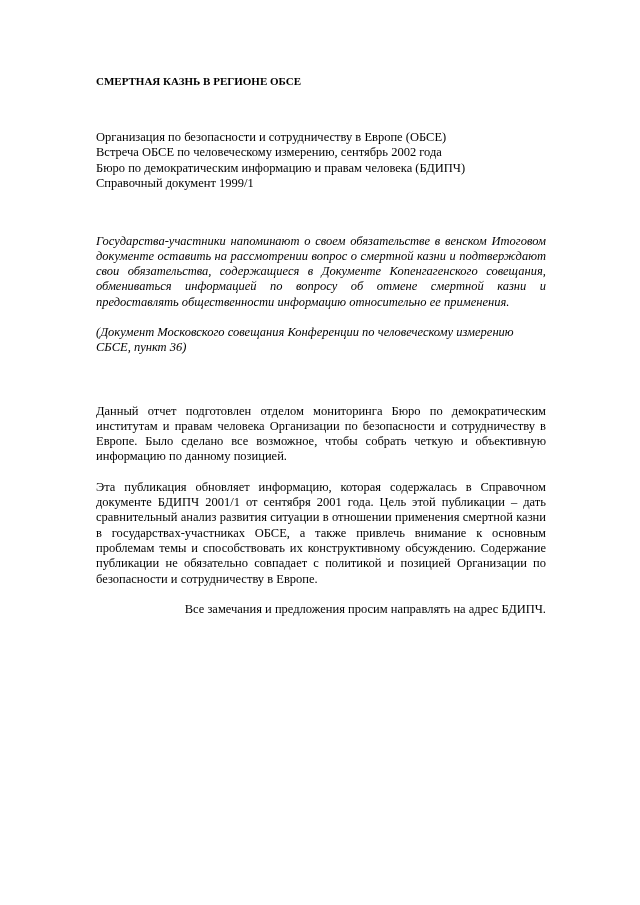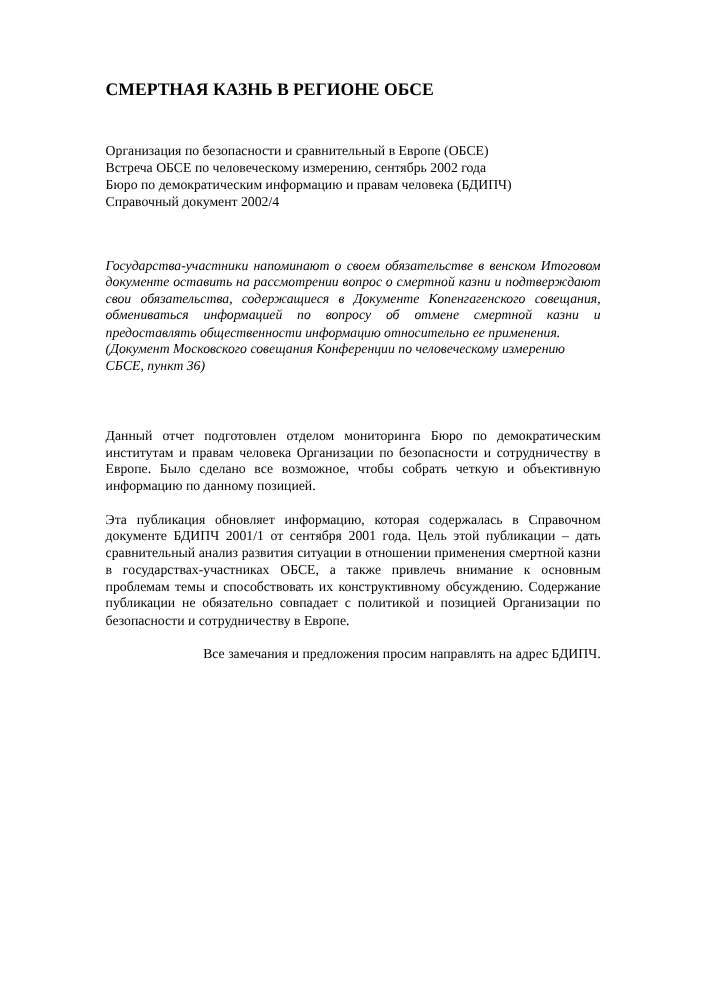--- a/index.html
+++ b/index.html
@@ -18,36 +18,37 @@
     overflow: hidden;
   }
   .content {
     position: absolute;
     top: 74px;
     left: 96px;
     width: 450px;
   }
   .doc-title {
     font-weight: bold;
-    font-size: 16px;
+    font-size: 11px;
     line-height: 15.5px;
   }
   .header-block {
     margin-top: 40px;
     font-size: 12.5px;
     line-height: 15.5px;
   }
   .quote-block {
     margin-top: 42px;
     font-style: italic;
     font-size: 12.5px;
     line-height: 15.3px;
     text-align: justify;
   }
   .quote-source {
+    margin-top: 15px;
     font-style: italic;
     font-size: 12.5px;
     line-height: 15.3px;
     text-align: left;
   }
   .body-para-1 {
     margin-top: 48px;
     font-size: 12.5px;
     line-height: 15.3px;
     text-align: justify;
@@ -69,24 +70,24 @@
 <body>
 
 <div class="page">
   <div class="content">
 
     <div class="doc-title">
       <div>СМЕРТНАЯ КАЗНЬ В РЕГИОНЕ ОБСЕ</div>
     </div>
 
     <div class="header-block">
-      <div>Организация по безопасности и сравнительный в Европе (ОБСЕ)</div>
+      <div>Организация по безопасности и сотрудничеству в Европе (ОБСЕ)</div>
       <div>Встреча ОБСЕ по человеческому измерению, сентябрь 2002 года</div>
       <div>Бюро по демократическим информацию и правам человека (БДИПЧ)</div>
-      <div>Справочный документ 2002/4</div>
+      <div>Справочный документ 1999/1</div>
     </div>
 
     <div class="quote-block">Государства-участники напоминают о своем обязательстве в венском Итоговом документе оставить на рассмотрении вопрос о смертной казни и подтверждают свои обязательства, содержащиеся в Документе Копенгагенского совещания, обмениваться информацией по вопросу об отмене смертной казни и предоставлять общественности информацию относительно ее применения.</div>
 
     <div class="quote-source">(Документ Московского совещания Конференции по человеческому измерению СБСЕ, пункт 36)</div>
 
     <div class="body-para-1">Данный отчет подготовлен отделом мониторинга Бюро по демократическим институтам и правам человека Организации по безопасности и сотрудничеству в Европе. Было сделано все возможное, чтобы собрать четкую и объективную информацию по данному позицией.</div>
 
     <div class="body-para-2">Эта публикация обновляет информацию, которая содержалась в Справочном документе БДИПЧ 2001/1 от сентября 2001 года. Цель этой публикации – дать сравнительный анализ развития ситуации в отношении применения смертной казни в государствах-участниках ОБСЕ, а также привлечь внимание к основным проблемам темы и способствовать их конструктивному обсуждению. Содержание публикации не обязательно совпадает с политикой и позицией Организации по безопасности и сотрудничеству в Европе.</div>
 

